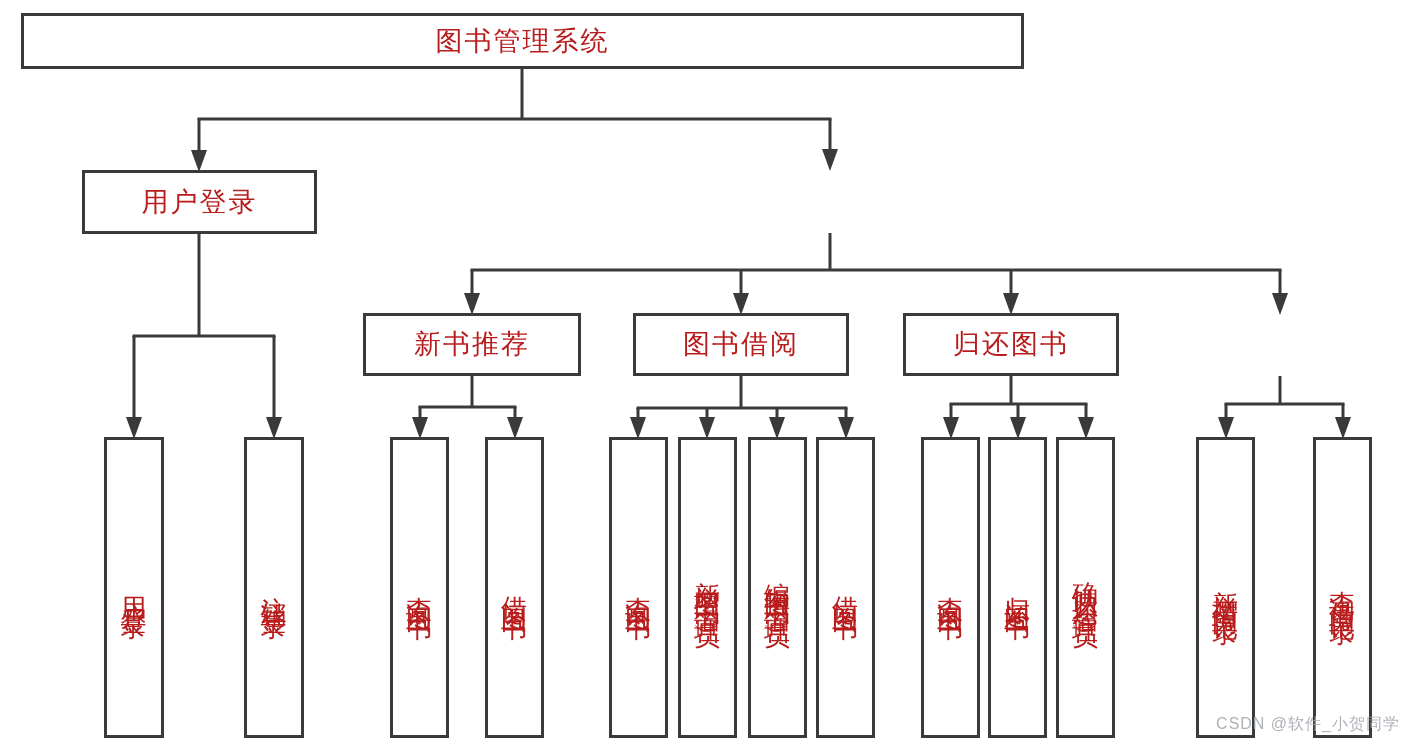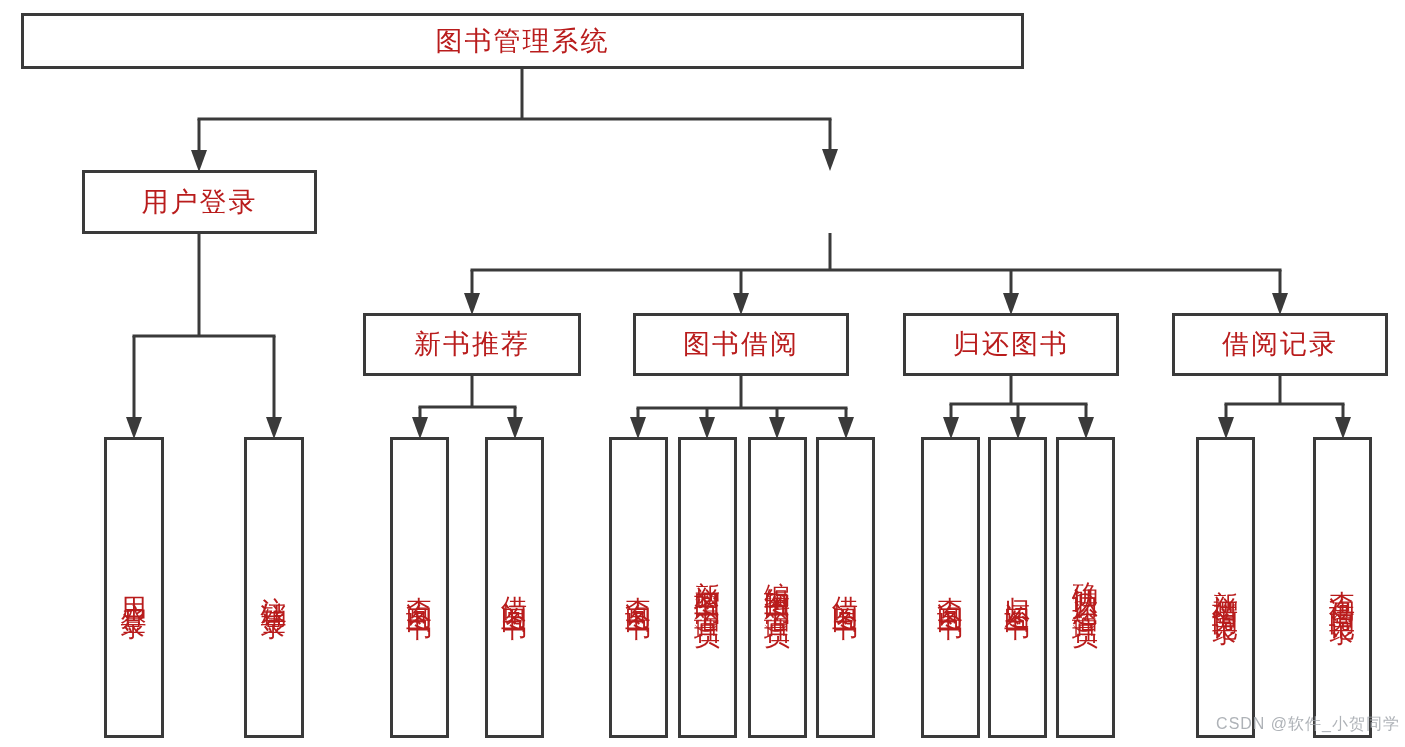--- a/index.html
+++ b/index.html
@@ -127,21 +127,20 @@
     </g>
   </svg>
 
   <div class="node h-node" style="left:21px; top:13px; width:1003px; height:56px;">图书管理系统</div>
 
   <div class="node h-node" style="left:82px; top:170px; width:235px; height:64px;">用户登录</div>
 
   <div class="node h-node" style="left:363px; top:313px; width:218px; height:63px;">新书推荐</div>
   <div class="node h-node" style="left:633px; top:313px; width:216px; height:63px;">图书借阅</div>
   <div class="node h-node" style="left:903px; top:313px; width:216px; height:63px;">归还图书</div>
-  <div class="node h-node" style="left:1172px; top:313px; width:216px; height:63px;">借阅记录</div>
 
   <div class="node v-node" style="left:104px; top:437px; width:60px; height:301px;">用户登录</div>
   <div class="node v-node" style="left:244px; top:437px; width:60px; height:301px;">注销登录</div>
 
   <div class="node v-node" style="left:390px; top:437px; width:59px; height:301px;">查询图书</div>
   <div class="node v-node" style="left:485px; top:437px; width:59px; height:301px;">借阅图书</div>
 
   <div class="node v-node" style="left:609px; top:437px; width:59px; height:301px;">查询图书</div>
   <div class="node v-node" style="left:678px; top:437px; width:59px; height:301px;">新增图书（管理员）</div>
   <div class="node v-node" style="left:748px; top:437px; width:59px; height:301px;">编辑图书（管理员）</div>

